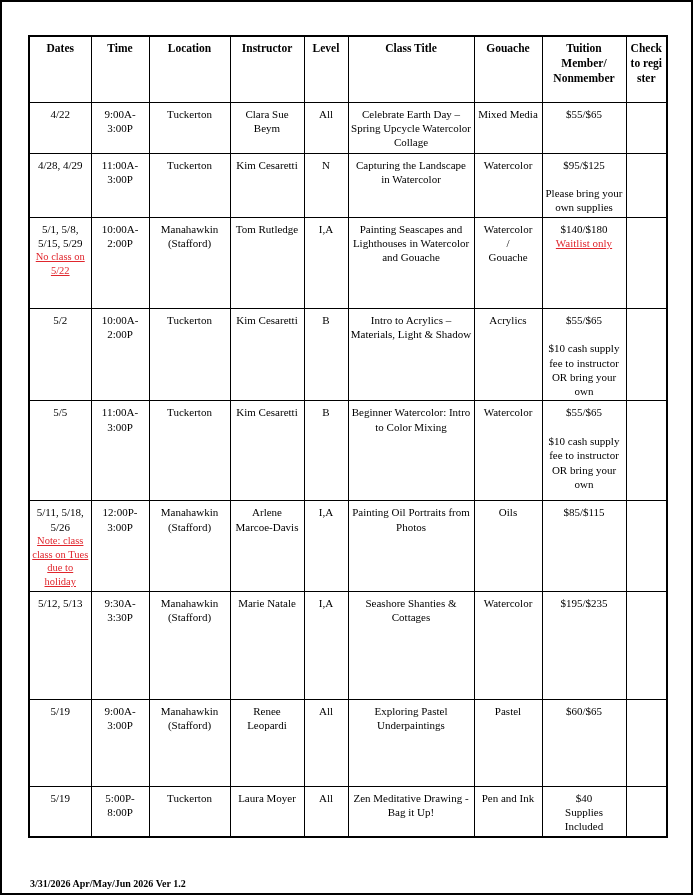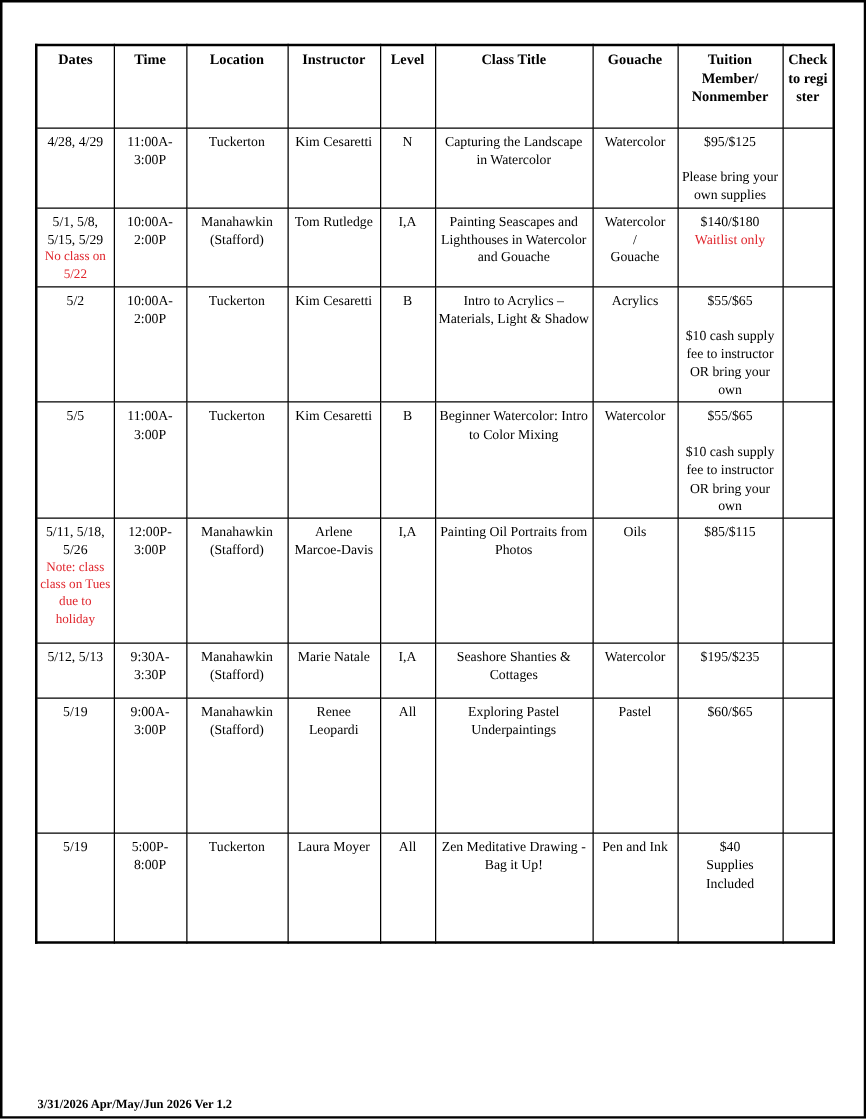--- a/index.html
+++ b/index.html
@@ -43,21 +43,21 @@
   tbody tr:nth-child(3)  { height: 91px; }
   tbody tr:nth-child(4)  { height: 77px; }
   tbody tr:nth-child(5)  { height: 100px; }
   tbody tr:nth-child(6)  { height: 44px; }
   tbody tr:nth-child(7)  { height: 108px; }
   tbody tr:nth-child(8)  { height: 87px; }
   tbody tr:nth-child(9)  { height: 40px; }
   tbody tr:nth-child(10) { height: 53px; }
   tbody tr:nth-child(11) { height: 53px; }
   .pre { white-space: pre-line; }
-  .red { color: var(--red); }
+  .red { color: var(--red); text-decoration: underline; }
   .dates-note { font-size: 10.5px; }
   tbody tr:nth-child(8) .dates-note { font-size: 9.5px; line-height: 1.35; }
   .footer-note {
     position: absolute; left: 28px; top: 860px;
     font-size: 10px; font-weight: bold; margin-top: 16px;
   }
 </style>
 </head>
 <body>
 
@@ -83,20 +83,35 @@
         <th>Instructor</th>
         <th>Level</th>
         <th>Class Title</th>
         <th>Gouache</th>
         <th>Tuition Member/ Nonmember</th>
         <th class="break">Check to register</th>
       </tr>
     </thead>
     <tbody>
 
+      <tr>
+        <td>
+            <div>4/22</div>
+          </td>
+        <td>9:00A-3:00P</td>
+        <td>Tuckerton</td>
+        <td>Clara Sue Beym</td>
+        <td>All</td>
+        <td>Celebrate Earth Day – Spring Upcycle Watercolor Collage</td>
+        <td class="pre">Mixed Media</td>
+        <td>
+            <div class="pre">$55/$65</div>
+          </td>
+        <td></td>
+      </tr>
 
 
       <tr>
         <td>
             <div>4/28, 4/29</div>
           </td>
         <td>11:00A-3:00P</td>
         <td>Tuckerton</td>
         <td>Kim Cesaretti</td>
         <td>N</td>

